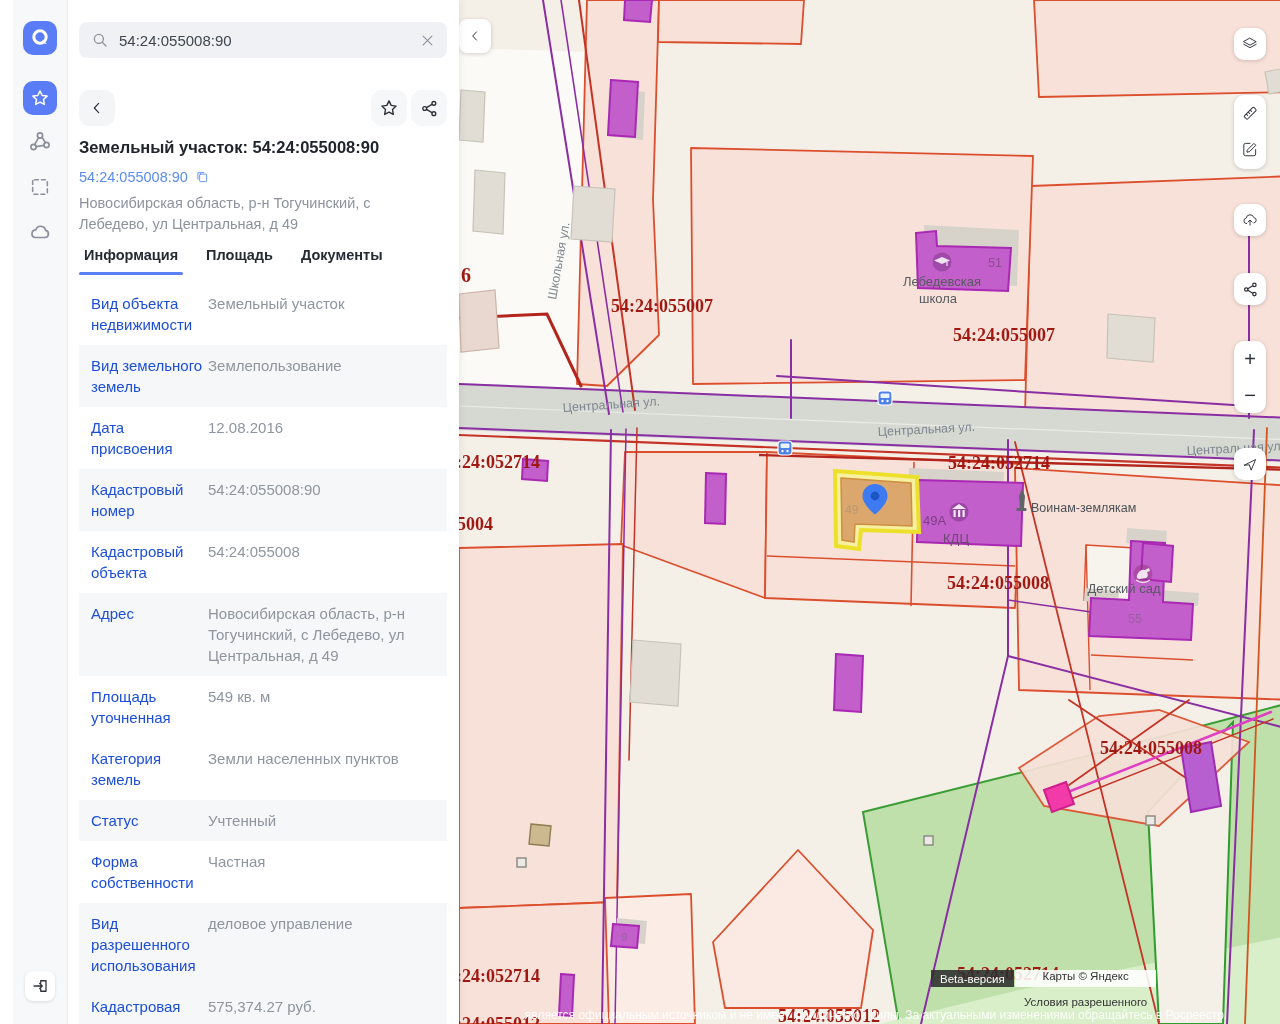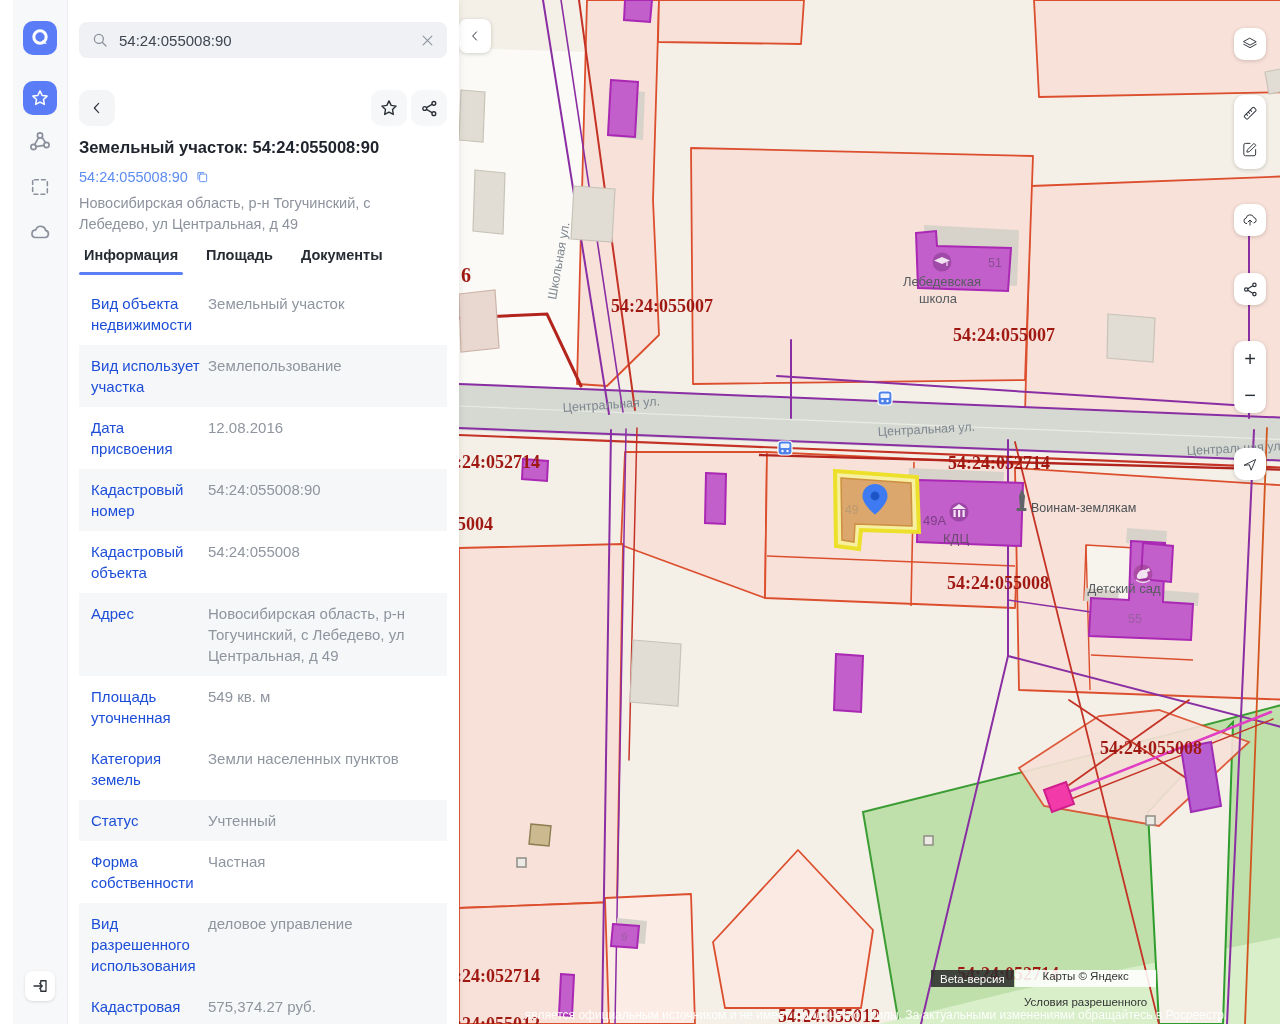--- a/index.html
+++ b/index.html
@@ -137,21 +137,21 @@
       <div class="tab">Площадь</div>
       <div class="tab">Документы</div>
     </div>
 
     <div class="info">
       <div class="row">
           <div class="lbl">Вид объекта недвижимости</div>
           <div class="val">Земельный участок</div>
         </div>
       <div class="row alt">
-          <div class="lbl">Вид использует участка</div>
+          <div class="lbl">Вид земельного земель</div>
           <div class="val">Землепользование</div>
         </div>
       <div class="row">
           <div class="lbl">Дата присвоения</div>
           <div class="val">12.08.2016</div>
         </div>
       <div class="row alt">
           <div class="lbl">Кадастровый номер</div>
           <div class="val">54:24:055008:90</div>
         </div>

